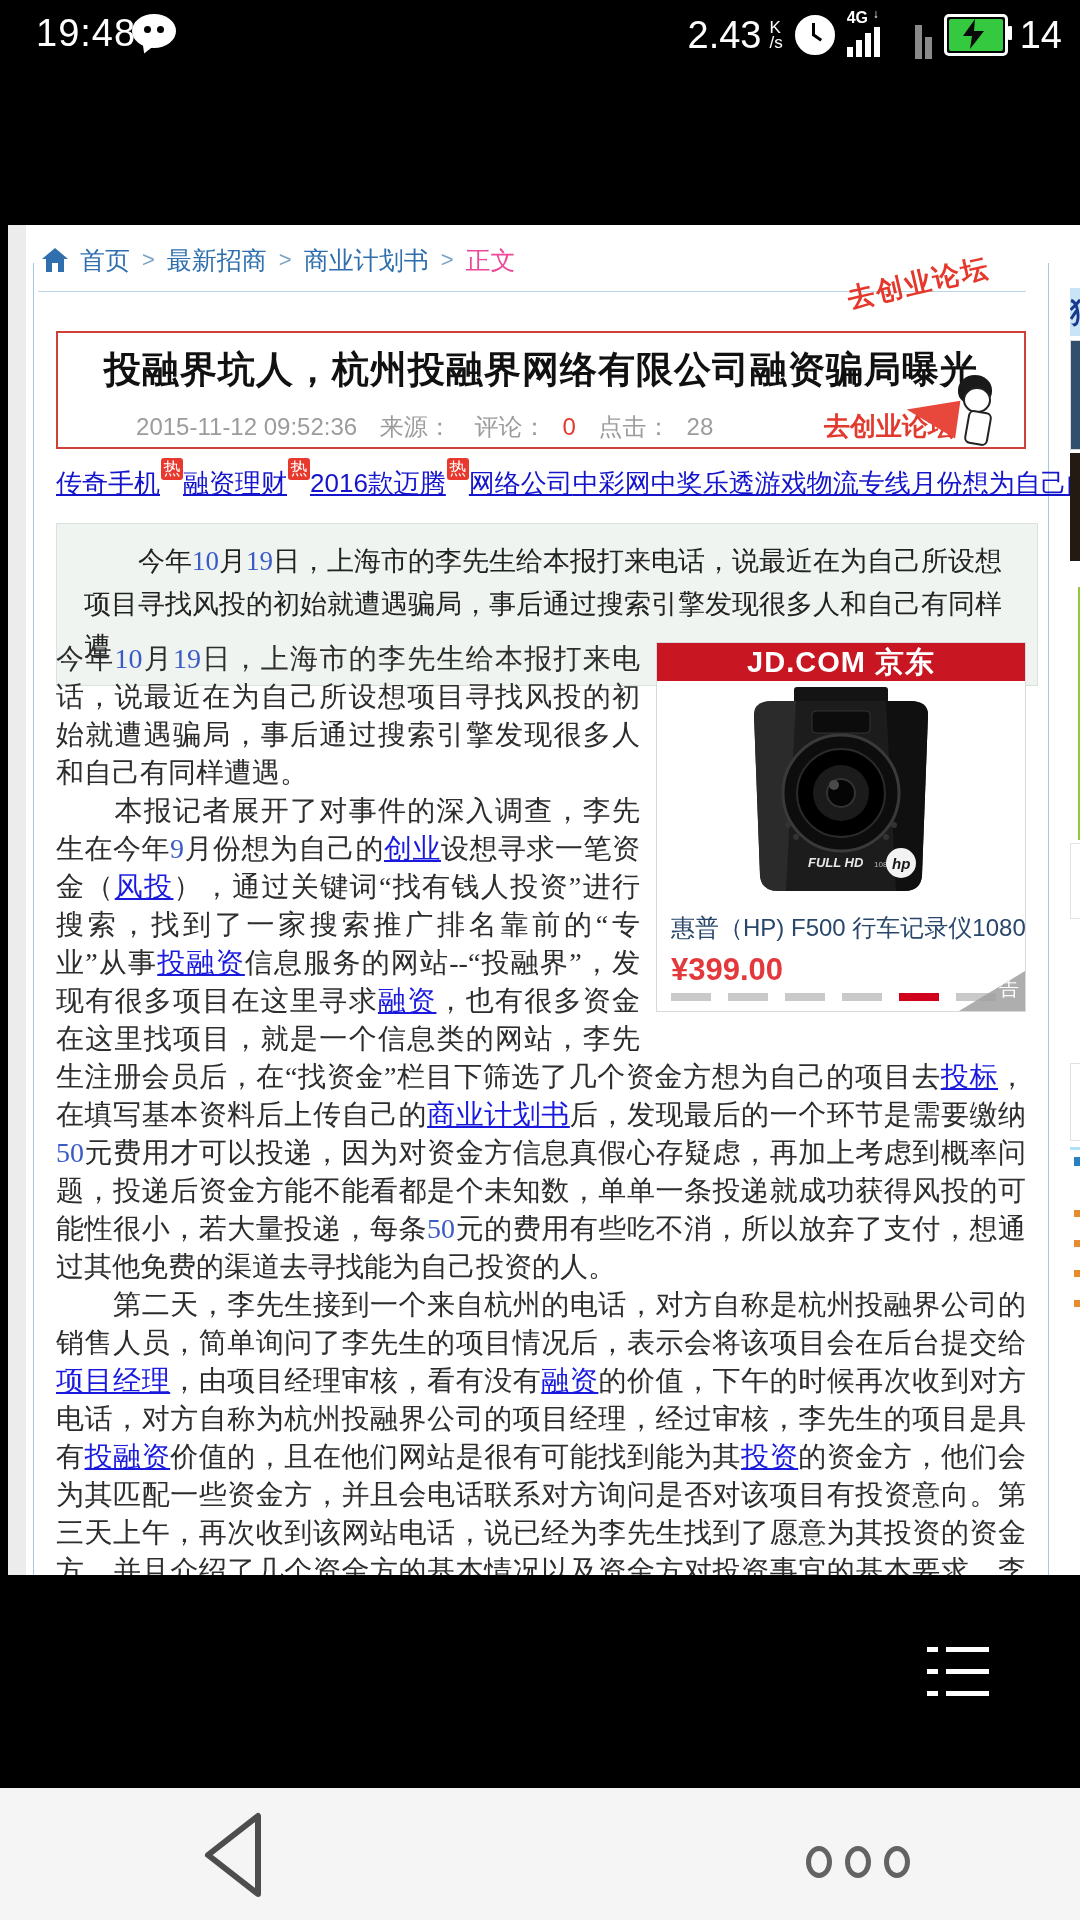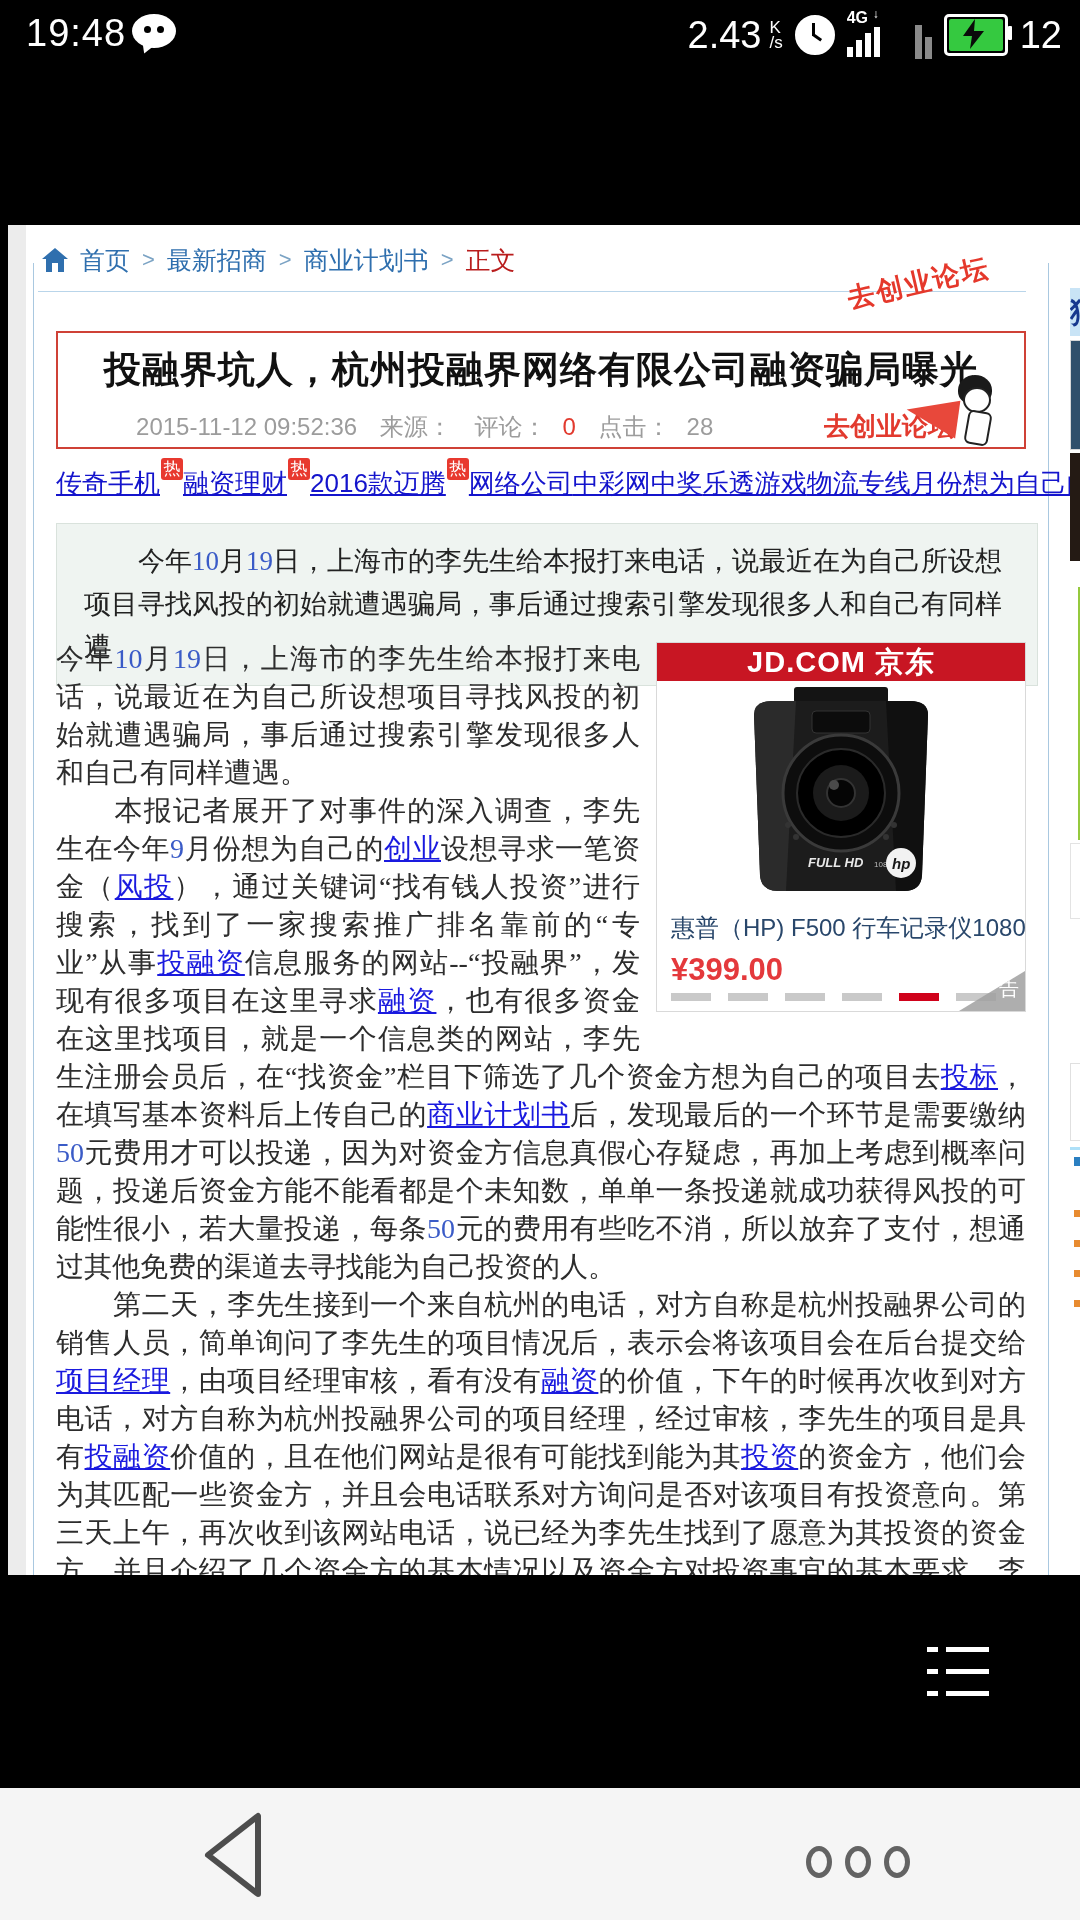--- a/index.html
+++ b/index.html
@@ -2,21 +2,21 @@
 <html><head>
 <meta charset="utf-8">
 <style>
   html,body{margin:0;padding:0;}
   body{
     width:1080px;height:1920px;position:relative;background:#000;
     font-family:"Liberation Sans", sans-serif;overflow:hidden;
   }
   
   .statusbar{position:absolute;left:0;top:0;width:1080px;height:70px;color:#fff;}
-  .sb-time{position:absolute;left:26px;top:12px;font-size:38px;font-weight:400;letter-spacing:1px;}
+  .sb-time{position:absolute;left:36px;top:12px;font-size:38px;font-weight:400;letter-spacing:1px;}
   .wechat{position:absolute;left:132px;top:14px;width:46px;height:38px;}
   .wechat .bubble{position:absolute;left:0;top:0;width:44px;height:34px;background:#fff;border-radius:50% 50% 50% 50%;}
   .wechat .eye{position:absolute;top:12px;width:7px;height:7px;background:#000;border-radius:50%;}
   .wechat .eye.l{left:12px}.wechat .eye.r{left:25px}
   .wechat .tail{position:absolute;left:8px;top:28px;width:0;height:0;border-left:6px solid transparent;border-right:8px solid transparent;border-top:12px solid #fff;transform:rotate(18deg);}
   .sb-right{position:absolute;right:18px;top:0;height:70px;display:flex;align-items:center;gap:12px;}
   .sb-speed{font-size:38px;}
   .sb-unit{display:flex;flex-direction:column;line-height:15px;font-size:17px;margin-left:-4px;}
   .clockicon{width:34px;height:34px;border:3px solid #fff;border-radius:50%;position:relative;background:#fff;}
   .clockicon:before{content:"";position:absolute;left:14px;top:5px;width:3px;height:13px;background:#000;}
@@ -35,21 +35,21 @@
   .sb-batt{font-size:38px;}
   
   .page{position:absolute;left:8px;top:225px;width:1080px;height:1350px;background:#fff;}
   .left-strip{position:absolute;left:0;top:0;width:18px;height:1350px;background:#ececec;}
   .vline{position:absolute;top:38px;bottom:0;width:1px;background:#a9c8e0;}
   .vline.l{left:25px}.vline.r{left:1040px}
   
   .breadcrumb{position:absolute;left:34px;top:18px;height:34px;display:flex;align-items:center;gap:12px;font-size:25px;}
   .breadcrumb a{color:#2f6fae;text-decoration:none;}
   .breadcrumb .sep{color:#7ba3c4;font-size:22px;}
-  .breadcrumb .current{color:#b91c1c;}
+  .breadcrumb .current{color:#ec4899;}
   .crumb-hr{position:absolute;left:30px;top:66px;width:988px;border-top:1px solid #b9d5ea;}
   
   .titlebox{position:absolute;left:48px;top:106px;width:966px;height:114px;border:2px solid #cf4136;background:#fff;}
   .title{margin-top:12px;text-align:center;font-size:37px;font-weight:bold;color:#111;
          font-family:"Liberation Serif", serif;letter-spacing:1px;}
   .meta{margin-top:14px;text-align:center;font-size:24px;color:#9c9c9c;}
   .meta span{margin:0 8px;}
   .meta .red{color:#e23a2e;}
   .meta .forum{color:#e23a2e;font-weight:bold;margin-left:96px;text-decoration:none;font-size:26px;}
   .ribbon{position:absolute;left:838px;top:40px;color:#e5382b;font-size:27px;font-weight:bold;transform:rotate(-13deg);letter-spacing:2px;}
@@ -143,21 +143,21 @@
         <i style="height:34px"></i>
         <i style="height:22px"></i>
       </span>
     <span class="battery">
       <span class="fill"></span>
         <span class="nub"></span>
       <svg width="26" height="30" viewBox="0 0 26 30">
           <polygon points="14,0 2,17 11,17 9,30 23,12 13,12" fill="#0a0a0a"></polygon>
         </svg>
     </span>
-    <span class="sb-batt">12</span>
+    <span class="sb-batt">14</span>
   </div>
 </div>
 
 <div class="page">
   <div class="left-strip"></div>
   <div class="vline l"></div>
   <div class="vline r"></div>
 
   <div class="breadcrumb">
     <svg width="26" height="24" viewBox="0 0 26 24">

